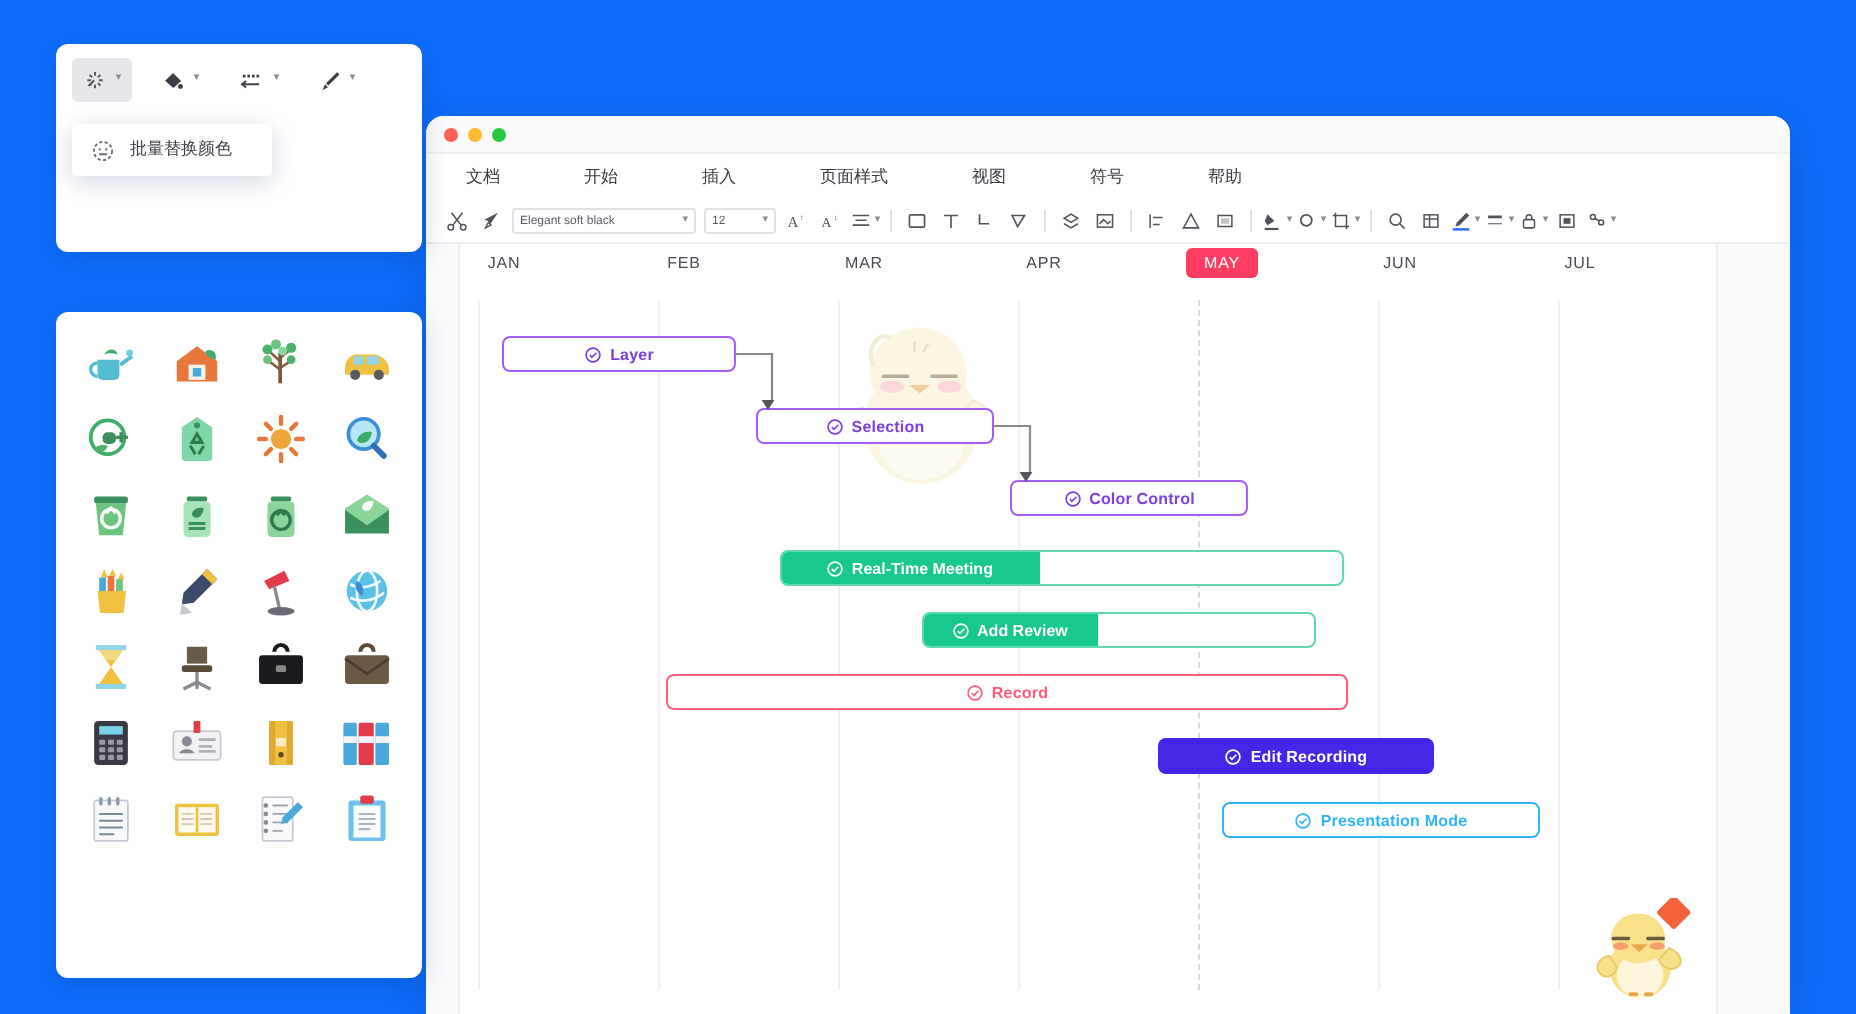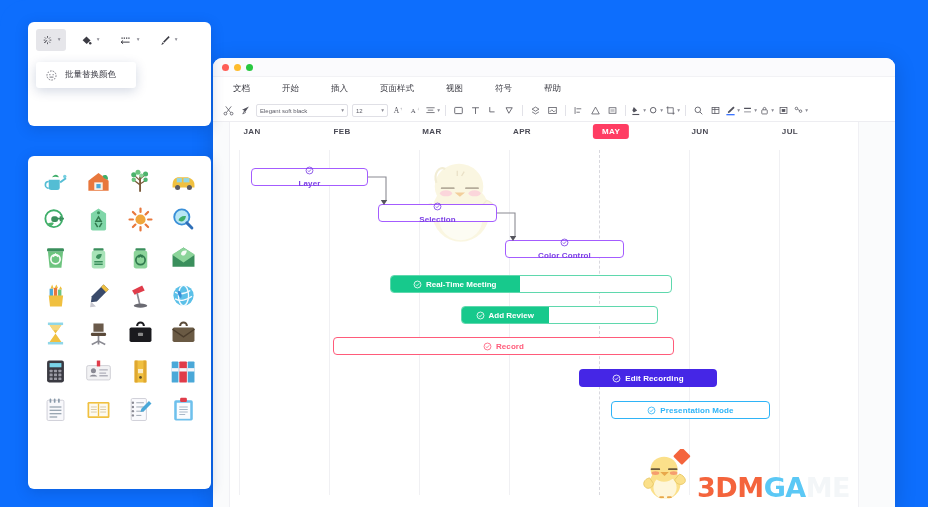--- a/index.html
+++ b/index.html
@@ -32,21 +32,21 @@
     border-bottom: 1px solid #f2f2f5;
   }
   .dot { width: 7px; height: 7px; border-radius: 50%; }
   .dot.r { background: #ff5f57; }
   .dot.y { background: #febc2e; }
   .dot.g { background: #28c840; }
 
   .menubar {
     height: 23px; background: #fff;
     display: flex; align-items: center;
-    padding-left: 6px; gap: 4px;
+    padding-left: 6px; gap: 14px;
     font-size: 8.5px; color: #3a3a42;
   }
   .menubar .mi { padding: 0 14px; white-space: nowrap; }
 
   .toolbar {
     height: 22px; background: #fff;
     display: flex; align-items: center;
     padding: 0 7px; gap: 0;
     border-bottom: 1px solid #ededf1;
   }
@@ -82,40 +82,40 @@
   .gridline {
     position: absolute; top: 28px; bottom: 12px; width: 1px;
     background: #f0f0f3;
   }
   .gridline.dashed {
     background: none;
     border-left: 1px dashed #d8d8de;
   }
   .month {
     position: absolute; top: 5px;
-    font-size: 8px; font-weight: 700; color: #4a4a55;
+    font-size: 8px; font-weight: 400; color: #4a4a55;
     letter-spacing: .4px; transform: translateX(-50%);
     white-space: nowrap;
   }
   .month.active {
     background: #ff3d63; color: #fff;
     padding: 3px 9px; border-radius: 3px;
     top: 2px;
   }
 
   .bar {
     position: absolute; height: 18px; border-radius: 4px;
     display: flex; align-items: center; justify-content: center;
     font-size: 8px; font-weight: 700; gap: 4px;
     white-space: nowrap; letter-spacing: .1px;
   }
   .bar .chk { width: 9px; height: 9px; flex: 0 0 9px; }
   .bar .chk svg { display: block; width: 9px; height: 9px; }
 
-  .bar.outline-purple { border: 1.3px solid #a45cff; color: #7b3fe4; background: #fff; flex-direction: column; }
+  .bar.outline-purple { border: 1.3px solid #a45cff; color: #7b3fe4; background: #fff; }
   .bar.outline-red { border: 1.3px solid #ff5b7a; color: #ff5b7a; background: #fff; }
   .bar.outline-blue { border: 1.3px solid #2fb4f7; color: #2fb4f7; background: #fff; }
   .bar.solid-indigo { background: #4526e6; color: #fff; }
 
   .progbar {
     position: absolute; height: 18px; border-radius: 4px;
     border: 1.3px solid #5fd8ad; background: #fff; overflow: hidden;
   }
   .progbar .fill {
     position: absolute; left: -1.3px; top: -1.3px; bottom: -1.3px;
@@ -520,21 +520,20 @@
           <ellipse cx="29" cy="40" rx="12" ry="12" fill="#fef6da"></ellipse>
           <ellipse cx="28" cy="21" rx="14" ry="13" fill="#fbe08a"></ellipse>
           <path d="M13 30c-6 1-8 7-4 10 3 2 7 0 8-4z" fill="#fbe08a" stroke="#e8c96a" stroke-width="1"></path>
           <path d="M44 26c6 2 8 8 4 10-3 2-8 0-9-4z" fill="#fbe08a" stroke="#e8c96a" stroke-width="1"></path>
           <ellipse cx="19" cy="25" rx="4" ry="2" fill="#f4906a" opacity=".85"></ellipse>
           <ellipse cx="38" cy="25" rx="4" ry="2" fill="#f4906a" opacity=".85"></ellipse>
           <path d="M15 21h8M33 21h8" stroke="#6b5a3a" stroke-width="1.8" stroke-linecap="round"></path>
           <path d="M24 24h9l-4.5 4z" fill="#e8a84a"></path>
           <path d="M24 50h3M32 50h3" stroke="#e8a84a" stroke-width="2" stroke-linecap="round"></path>
         </svg>
-        <span class="wm-text"><span class="o">3DM</span><span class="b">GA</span><span class="w">ME</span></span>
       </div>
 
     </div>
   </div>
 </div>
 
 <div class="tool-panel">
   <div class="tool-row">
     <div class="tool-btn sel">
       <svg width="13" height="13" viewBox="0 0 16 16" stroke="#55555e" stroke-width="1.2" fill="none">

